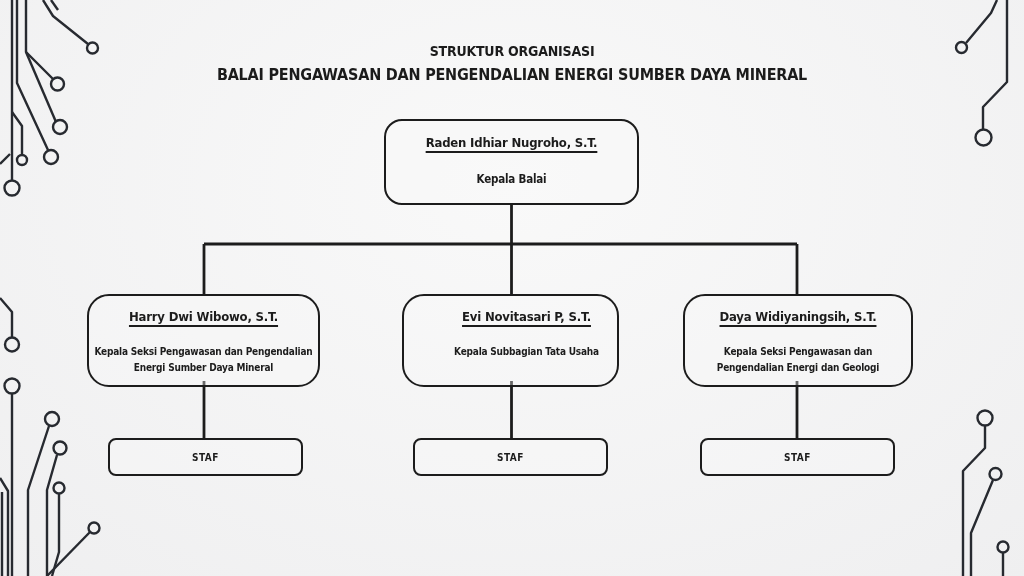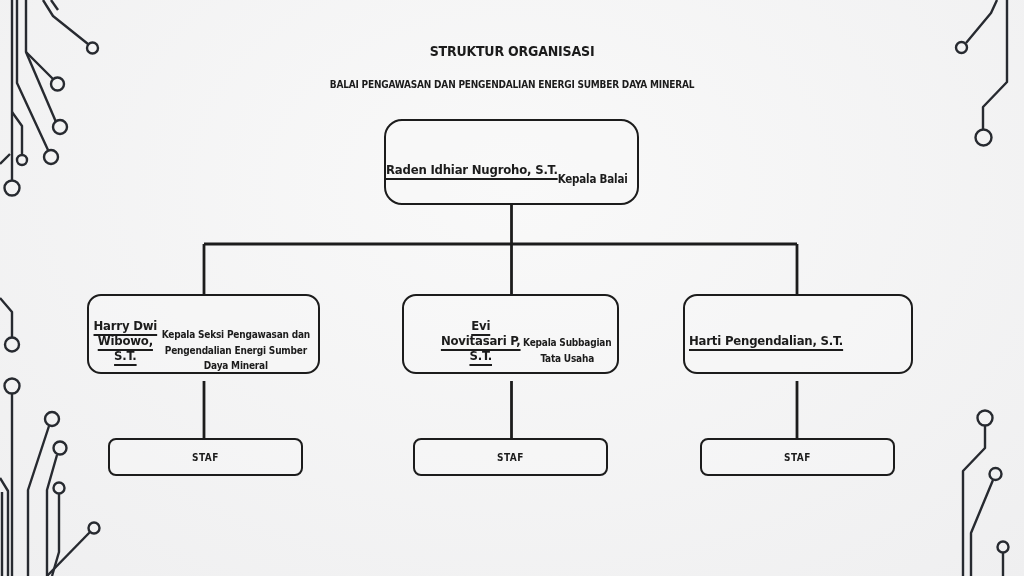--- a/index.html
+++ b/index.html
@@ -11,38 +11,38 @@
     position:relative;width:1024px;height:576px;overflow:hidden;
     background:
       radial-gradient(120% 150% at 50% 32%, #f9f9f9 0%, #efeff0 62%, #e6e7e9 100%);
     color:#1c1c1c;
   }
   svg.layer{position:absolute;left:0;top:0;width:1024px;height:576px;pointer-events:none;}
 
   .hdr{position:absolute;left:0;width:100%;text-align:center;
        font-weight:bold;font-stretch:condensed;letter-spacing:-0.2px;color:#1b1b1b;}
   #title{top:43px;font-size:14px;}
-  #subtitle{top:79px;font-size:10px;}
+  #subtitle{top:65px;font-size:16px;}
 
   .box{
     position:absolute;box-sizing:border-box;
     border:2.5px solid #1c1c1c;background:rgba(250,250,250,0.35);
-    display:flex;align-items:center;
+    display:flex;flex-direction:column;align-items:center;
     text-align:center;font-weight:bold;font-stretch:condensed;
   }
   .box .name{
     font-size:13px;letter-spacing:-0.2px;
     text-decoration:underline;text-decoration-thickness:1.5px;text-underline-offset:4px;
   }
   .box .role{font-size:10px;letter-spacing:-0.2px;line-height:1.55;}
 
   #head-box{left:384px;top:119px;width:255px;height:86px;border-radius:18px;padding-top:14px;}
   #head-box .role{margin-top:21px;font-size:11.5px;text-align:right;}
 
-  .dept{top:294px;height:80px;border-radius:14px;padding:13px 4px 0 4px;}
+  .dept{top:294px;height:93px;border-radius:22px;padding:13px 4px 0 4px;}
   #dept-0{left:87px;width:233px;}
   #dept-1{left:402px;width:217px;padding-left:36px;}
   #dept-2{left:683px;width:230px;}
   .dept .role{margin-top:20px;}
 
   .staf{top:438px;height:38px;width:195px;border-radius:8px;border-width:2px;
         justify-content:center;font-size:10px;letter-spacing:0.5px;}
   #staf-0{left:108px;}
   #staf-1{left:413px;}
   #staf-2{left:700px;}
@@ -122,21 +122,22 @@
 
   <div class="box dept" id="dept-0">
     <div class="name">Harry Dwi Wibowo, S.T.</div>
     <div class="role">Kepala Seksi Pengawasan dan Pengendalian Energi Sumber Daya Mineral</div>
   </div>
   <div class="box dept" id="dept-1">
     <div class="name">Evi Novitasari P, S.T.</div>
     <div class="role">Kepala Subbagian Tata Usaha</div>
   </div>
   <div class="box dept" id="dept-2">
-    <div class="name">Harti Pengendalian, S.T.</div>
+    <div class="name">Daya Widiyaningsih, S.T.</div>
+    <div class="role">Kepala Seksi Pengawasan dan Pengendalian Energi dan Geologi</div>
   </div>
 
   <div class="box staf" id="staf-0">
     <span>STAF</span>
   </div>
   <div class="box staf" id="staf-1">
     <span>STAF</span>
   </div>
   <div class="box staf" id="staf-2">
     <span>STAF</span>

